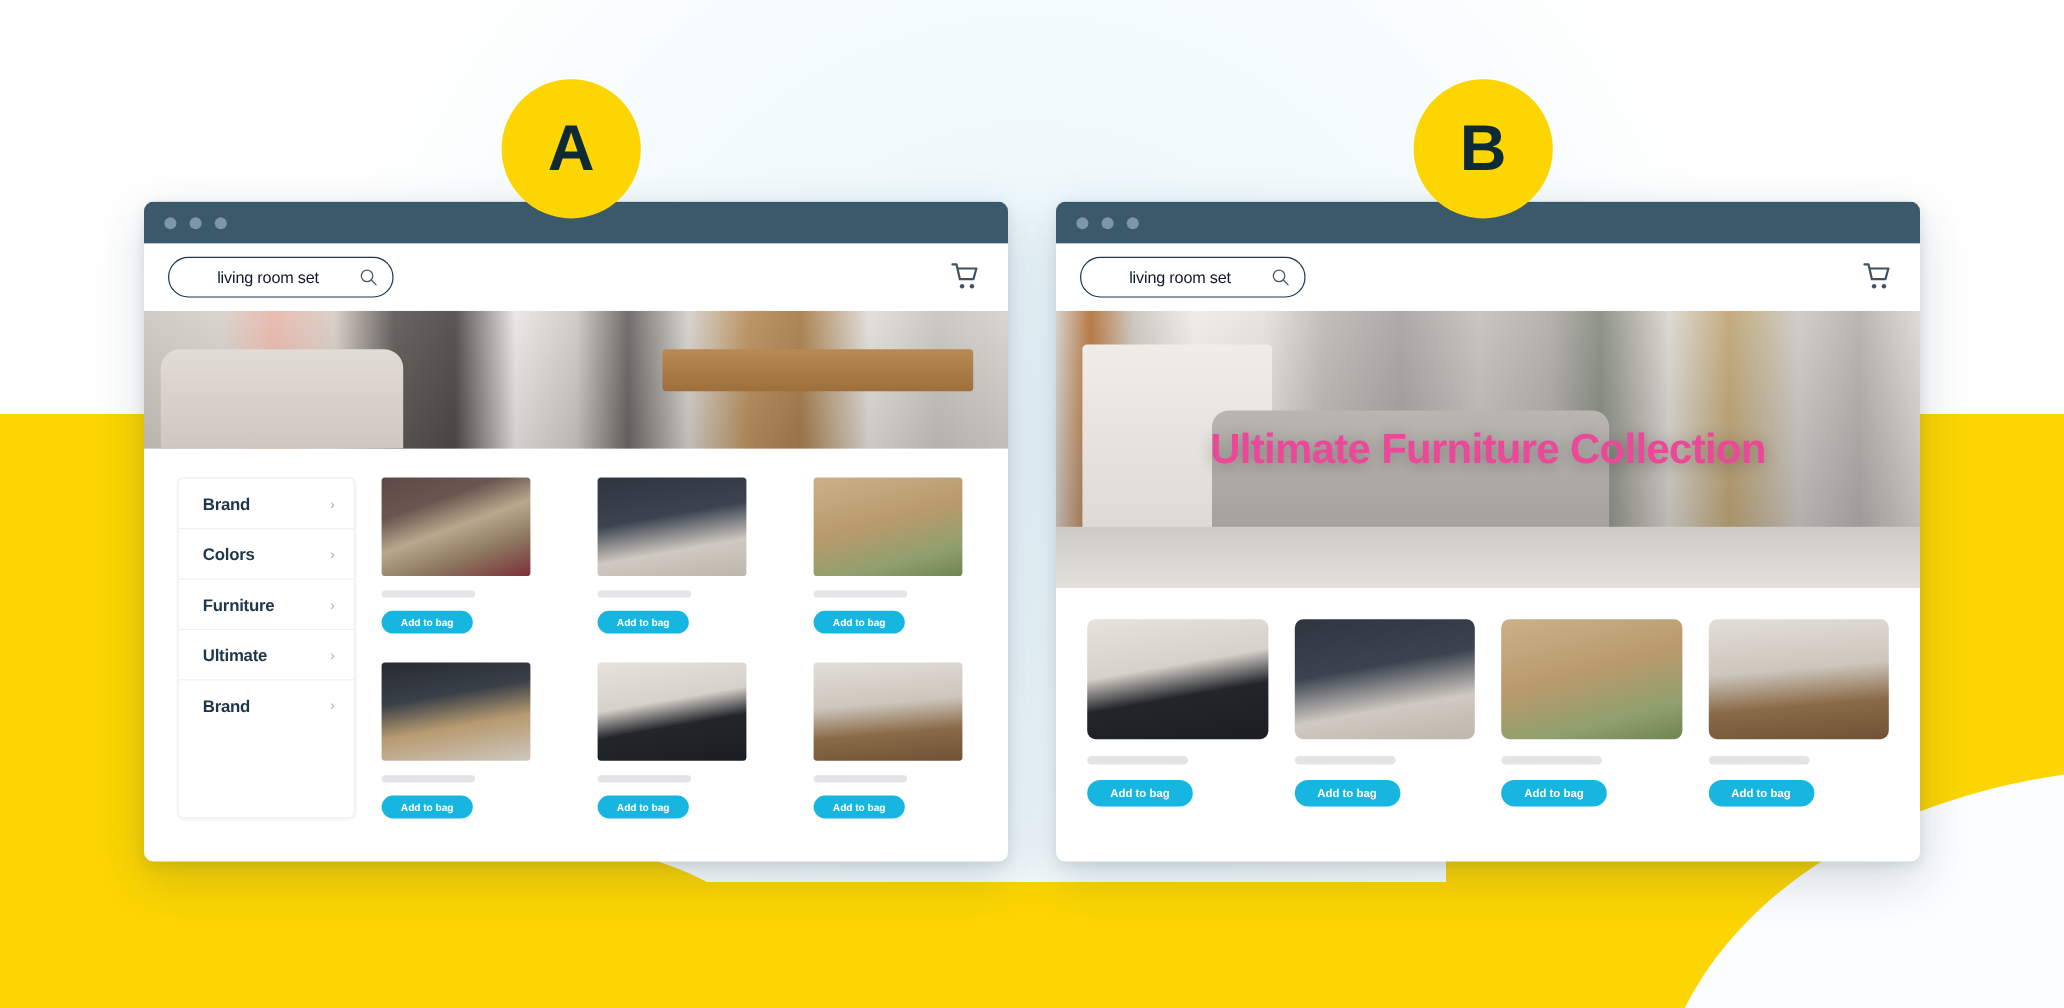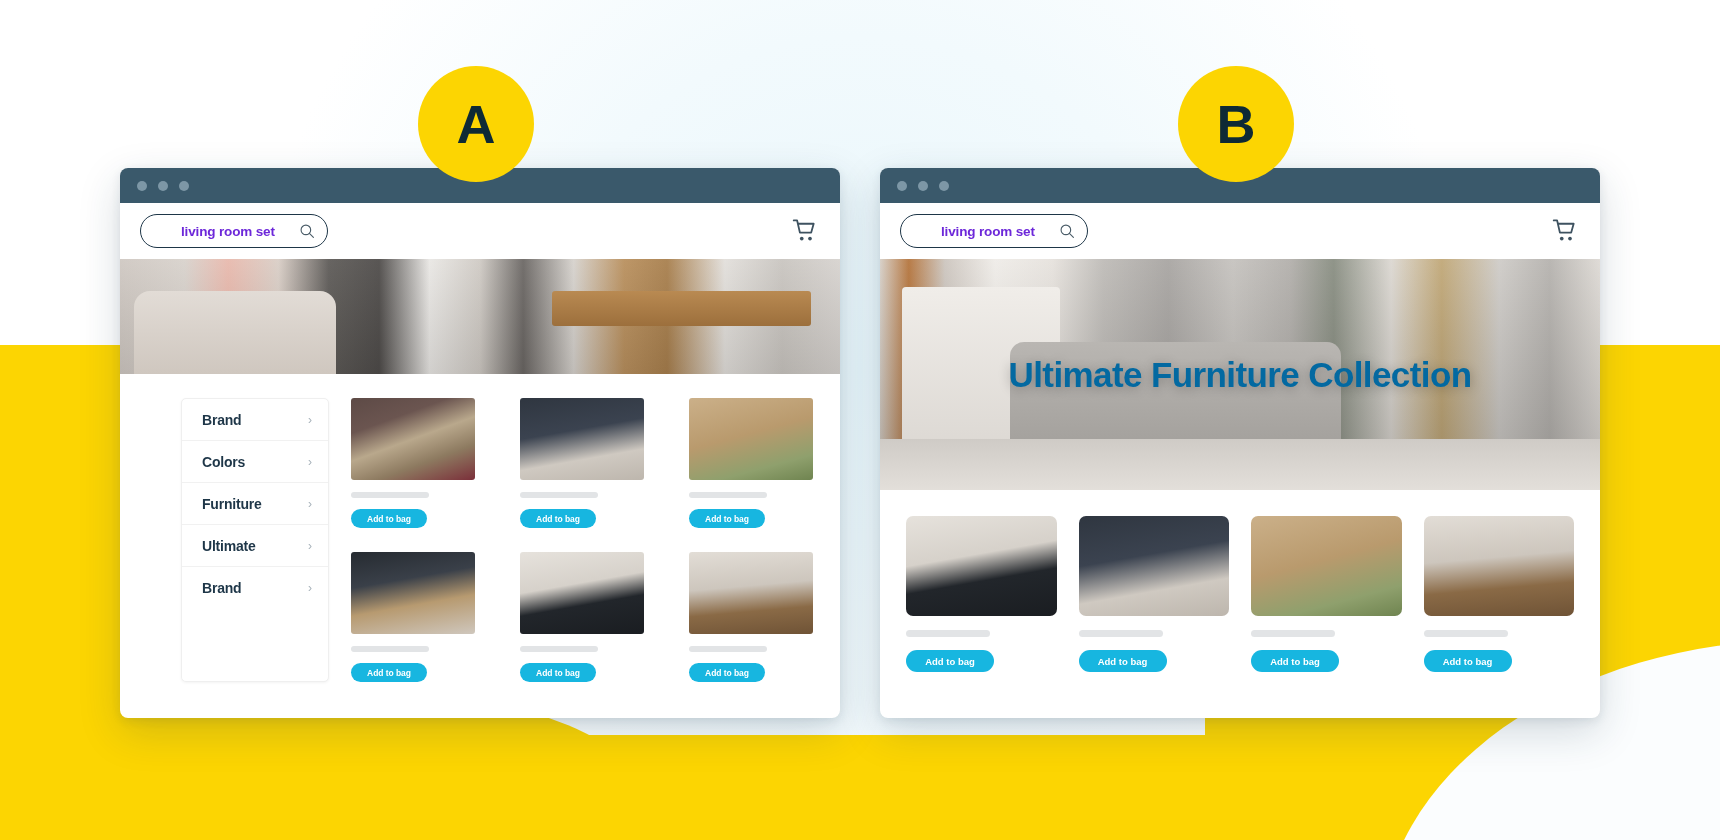--- a/index.html
+++ b/index.html
@@ -109,22 +109,22 @@
     border: 1.4px solid #1E3648;
     border-radius: 18px;
     display: flex;
     align-items: center;
     justify-content: space-between;
     padding: 0 12px 0 16px;
     background: #fff;
   }
   .searchbox .val {
     font-size: 13.5px;
-    font-weight: 700;
-    color: #6d28d9;
+    font-weight: 400;
+    color: #0f172a;
     letter-spacing: -0.15px;
     white-space: nowrap;
     padding-left: 24px;
   }
   .searchbox svg { flex: none; }
 
   .cart { width: 26px; height: 26px; }
 
   
   .hero {
@@ -133,21 +133,21 @@
   }
   .hero.a { height: 115px; }
   .hero.b { height: 231px; }
 
   .hero-title {
     position: absolute;
     left: 0; right: 0;
     top: 50%;
     transform: translateY(-50%);
     text-align: center;
-    color: #0369a1;
+    color: #ec4899;
     font-size: 35px;
     font-weight: 700;
     letter-spacing: -0.6px;
     text-shadow: 0 2px 12px rgba(0,0,0,0.28);
   }
 
   
   .scene { position: absolute; inset: 0; }
 
   .scene-living {
@@ -216,21 +216,20 @@
   }
 
   .filters {
     width: 148px;
     flex: none;
     background: #ffffff;
     border: 1px solid #EFEFEF;
     border-radius: 5px;
     box-shadow: 0 1px 3px rgba(0,0,0,0.05);
     overflow: hidden;
-    margin-left: 33px;
   }
   .filter-row {
     height: 42px;
     display: flex;
     align-items: center;
     justify-content: space-between;
     padding: 0 16px 0 20px;
     border-bottom: 1px solid #F1F1F1;
     cursor: pointer;
   }

